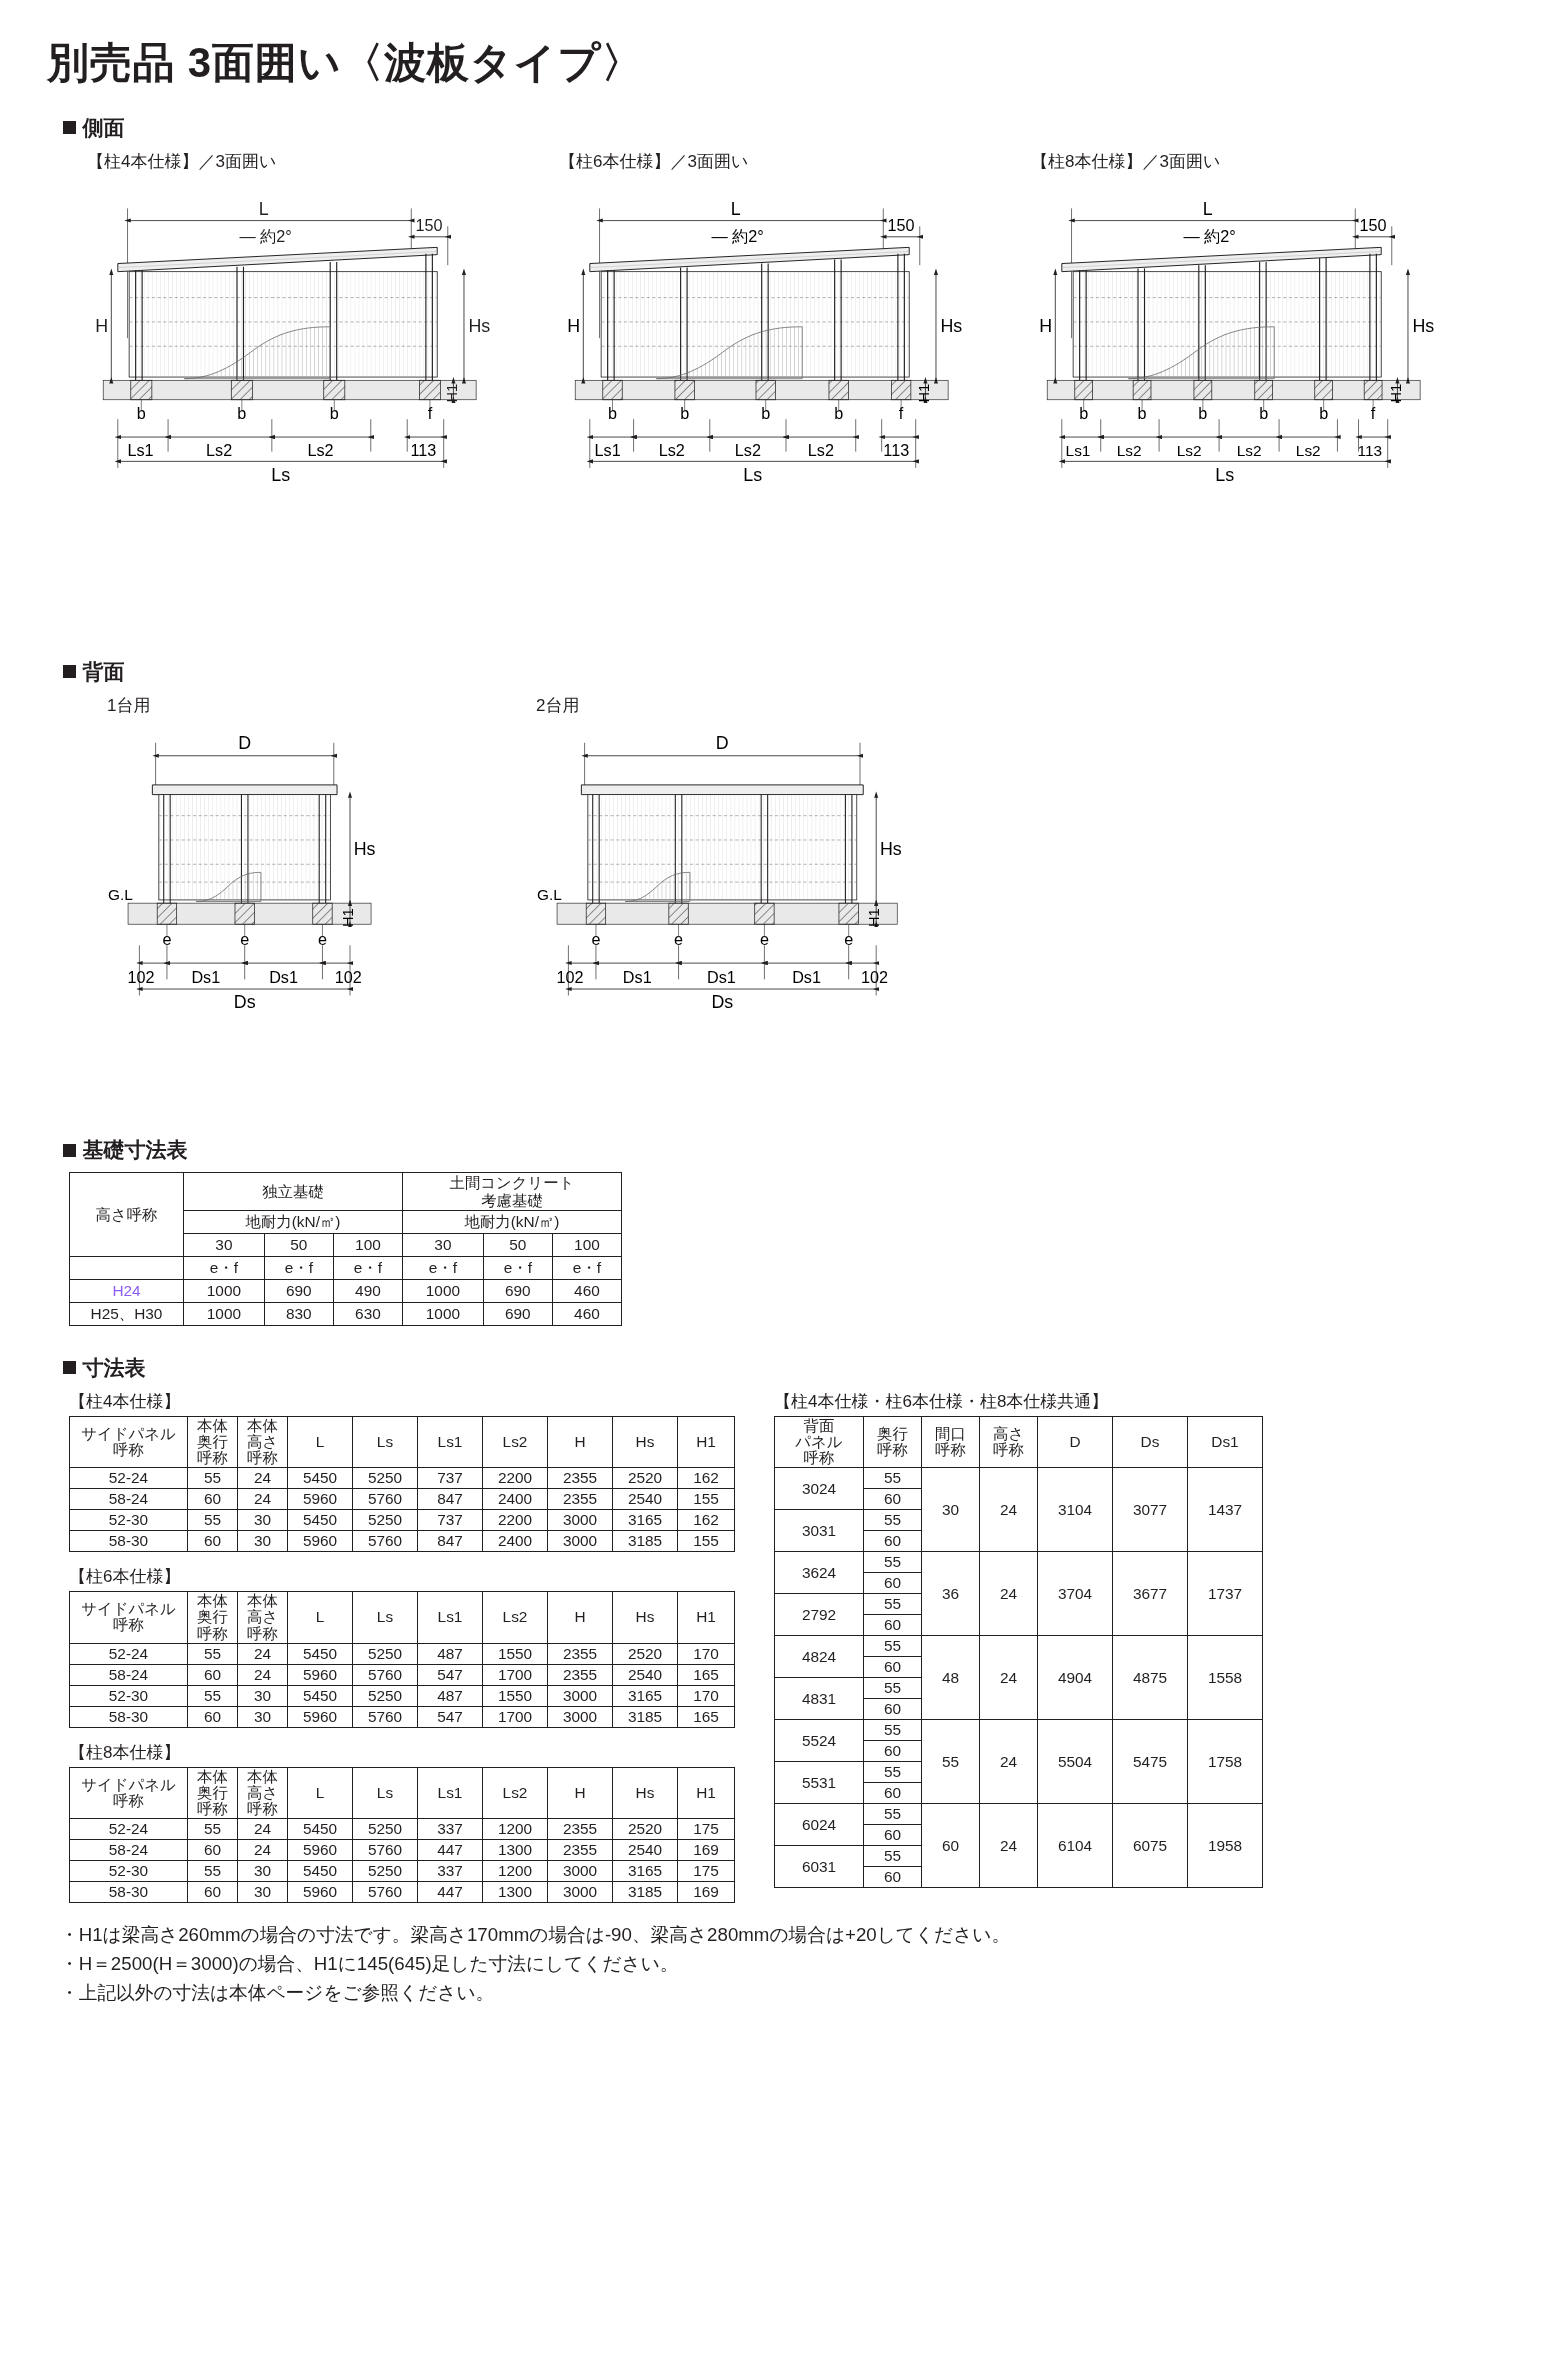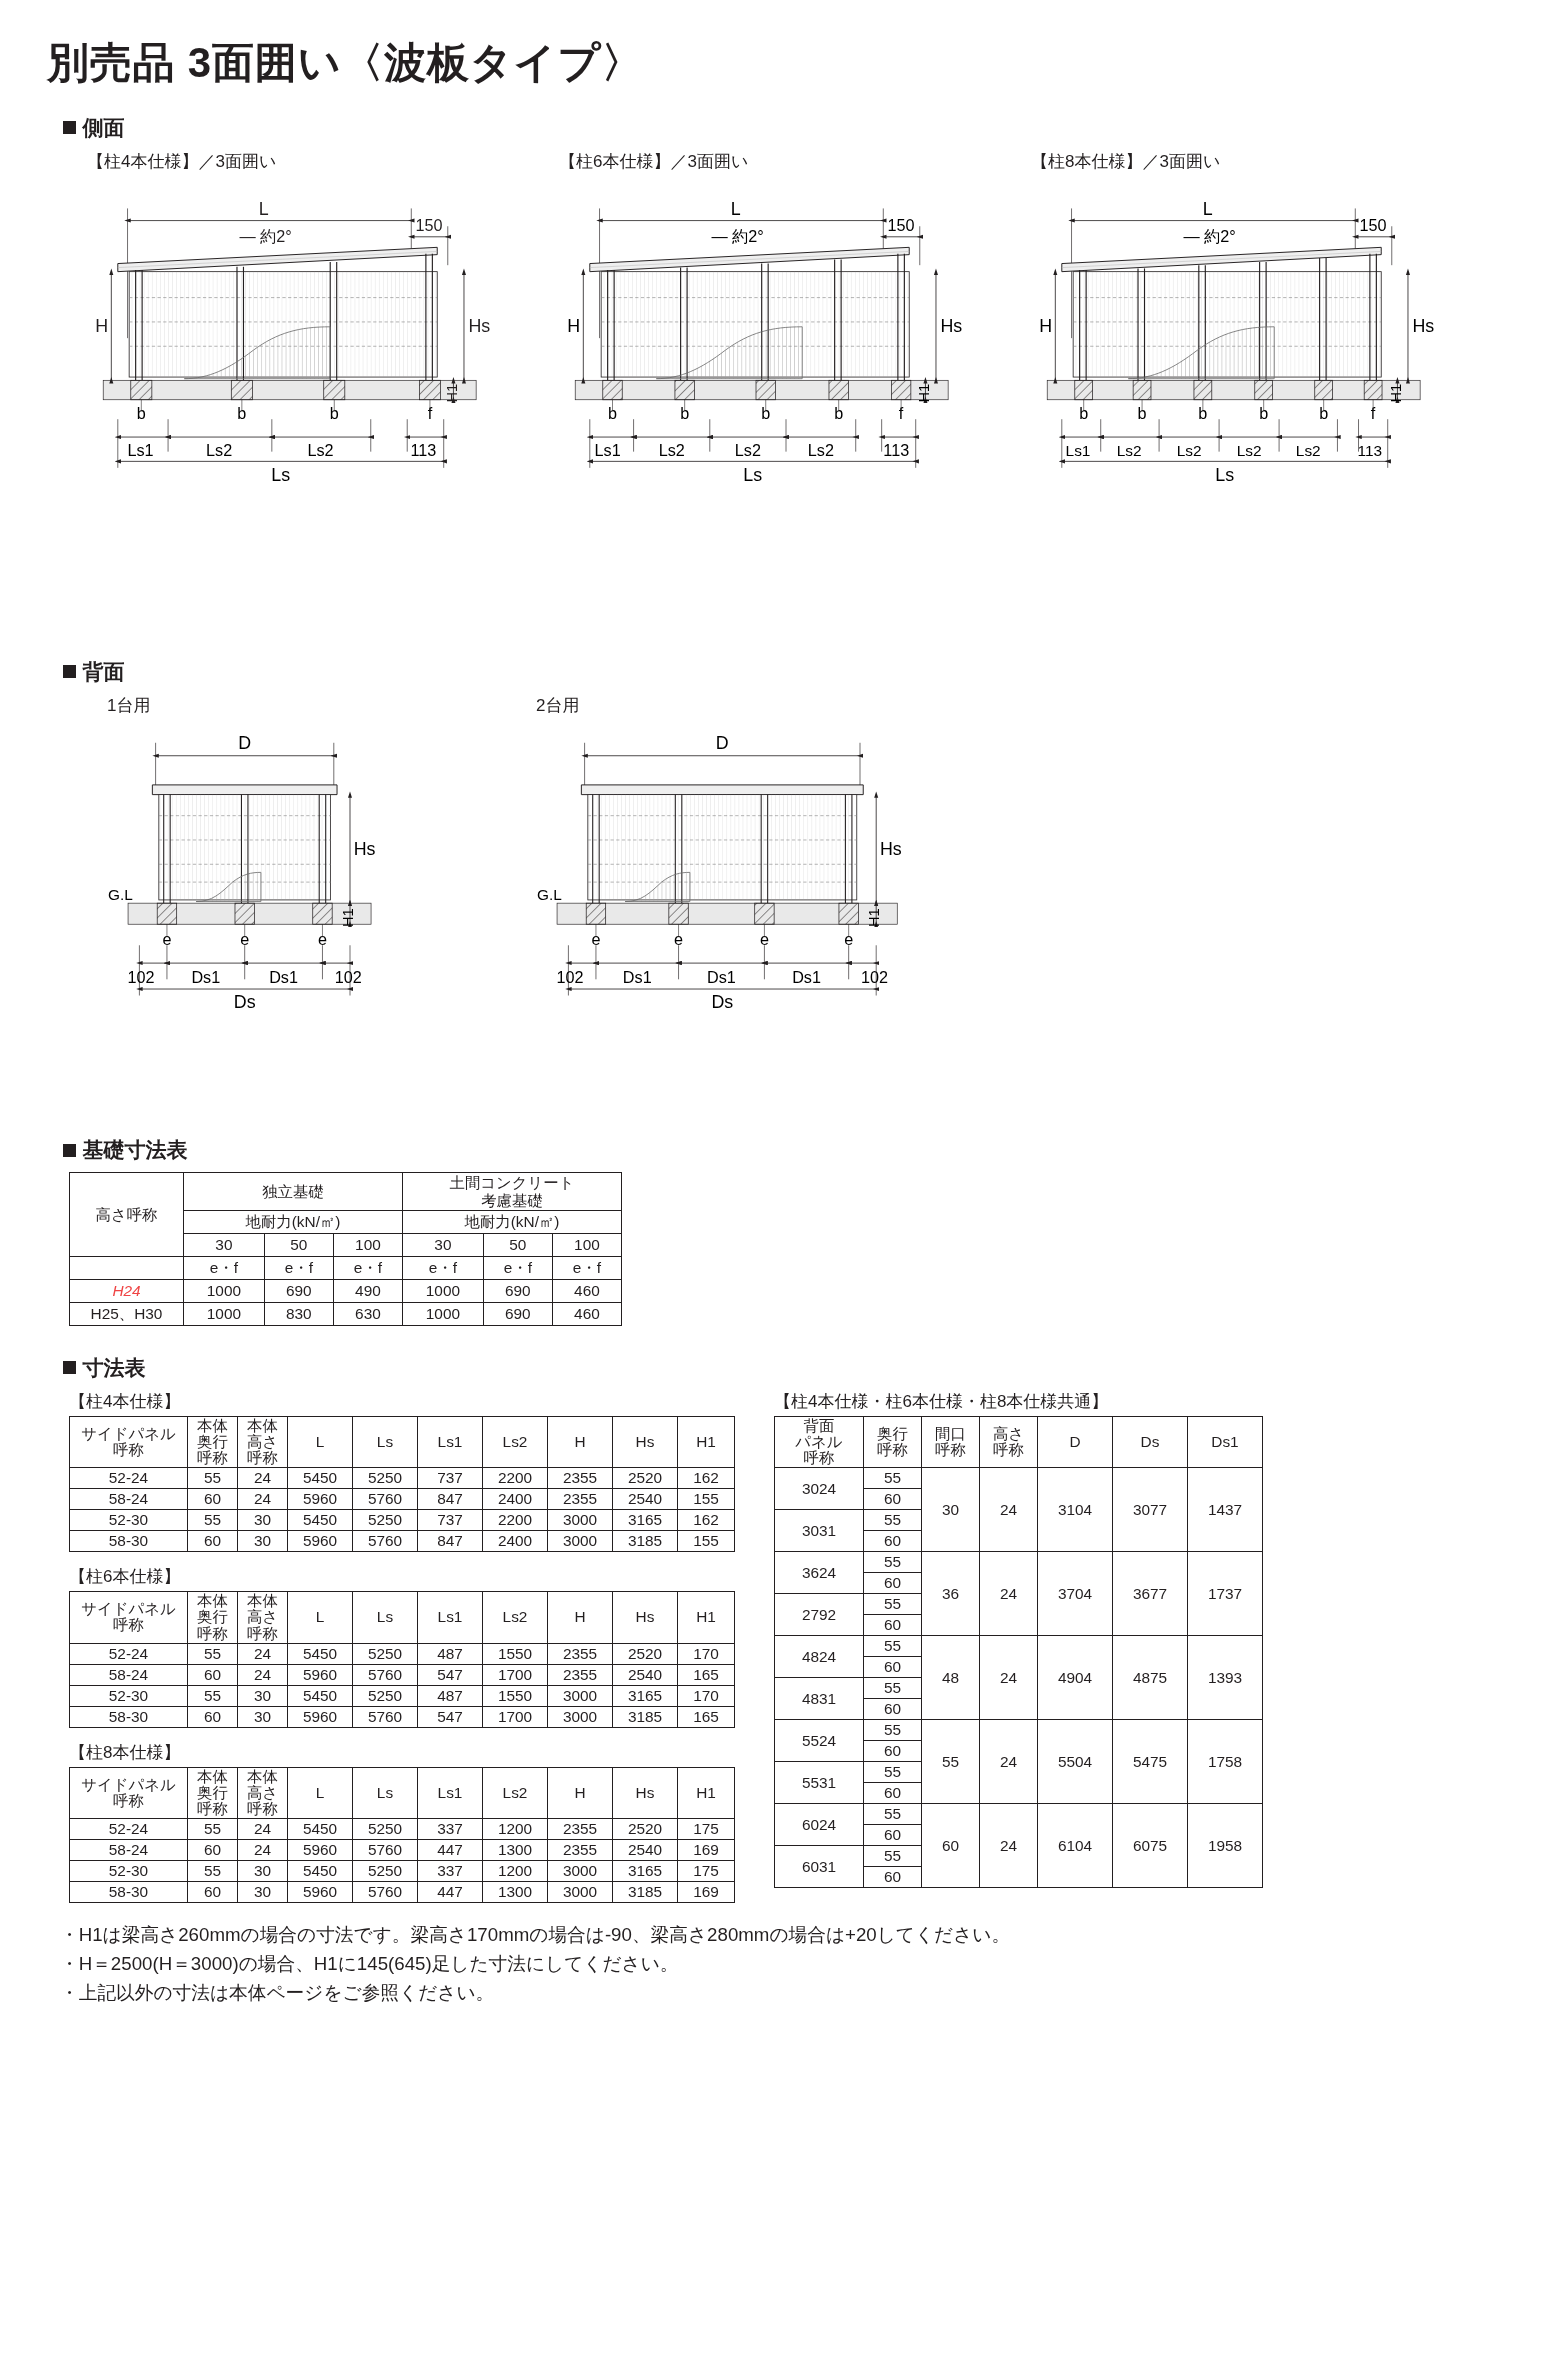--- a/index.html
+++ b/index.html
@@ -72,21 +72,21 @@
   table td, table th {
     border: 0.8px solid #231f20;
     text-align: center;
     font-weight: normal;
     padding: 0.8px 3.2px;
     line-height: 1.15;
     white-space: nowrap;
   }
   .found-table { margin-left: 58px; }
   .found-table td { height: 23px; }
-  .hl { color: #ef4444; font-style: italic; }
+  .hl { color: #8b5cf6; }
 
   .dim-wrap {
     display: flex;
     margin-left: 58px;
     gap: 32px;
   }
   .dim-left { width: 673px; }
   .dim-right { }
   .grp-label {
     font-size: 17px;
@@ -919,21 +919,21 @@
               <td>60</td>
             </tr>
 
           <tr>
             <td rowspan="2">4824</td>
             <td>55</td>
             <td rowspan="4">48</td>
             <td rowspan="4">24</td>
             <td rowspan="4">4904</td>
             <td rowspan="4">4875</td>
-            <td rowspan="4">1393</td>
+            <td rowspan="4">1558</td>
           </tr>
           <tr>
               <td>60</td>
             </tr>
           <tr>
             <td rowspan="2">4831</td>
             <td>55</td>
           </tr>
           <tr>
               <td>60</td>

